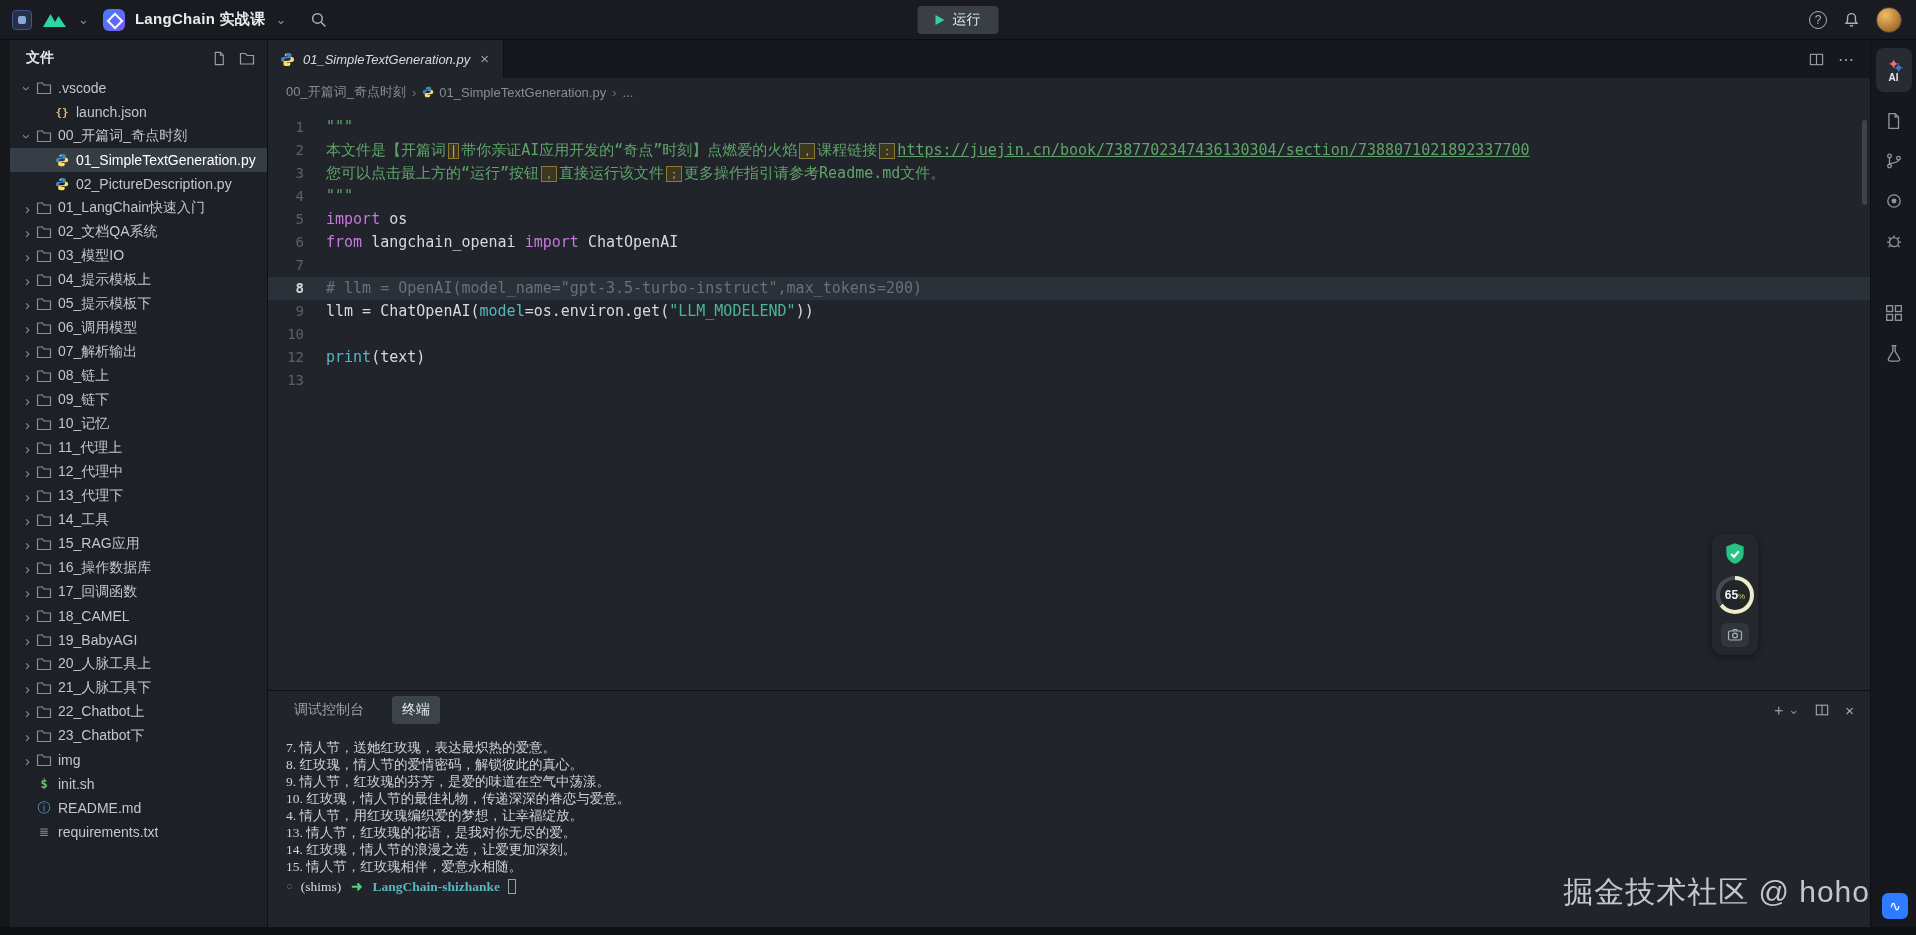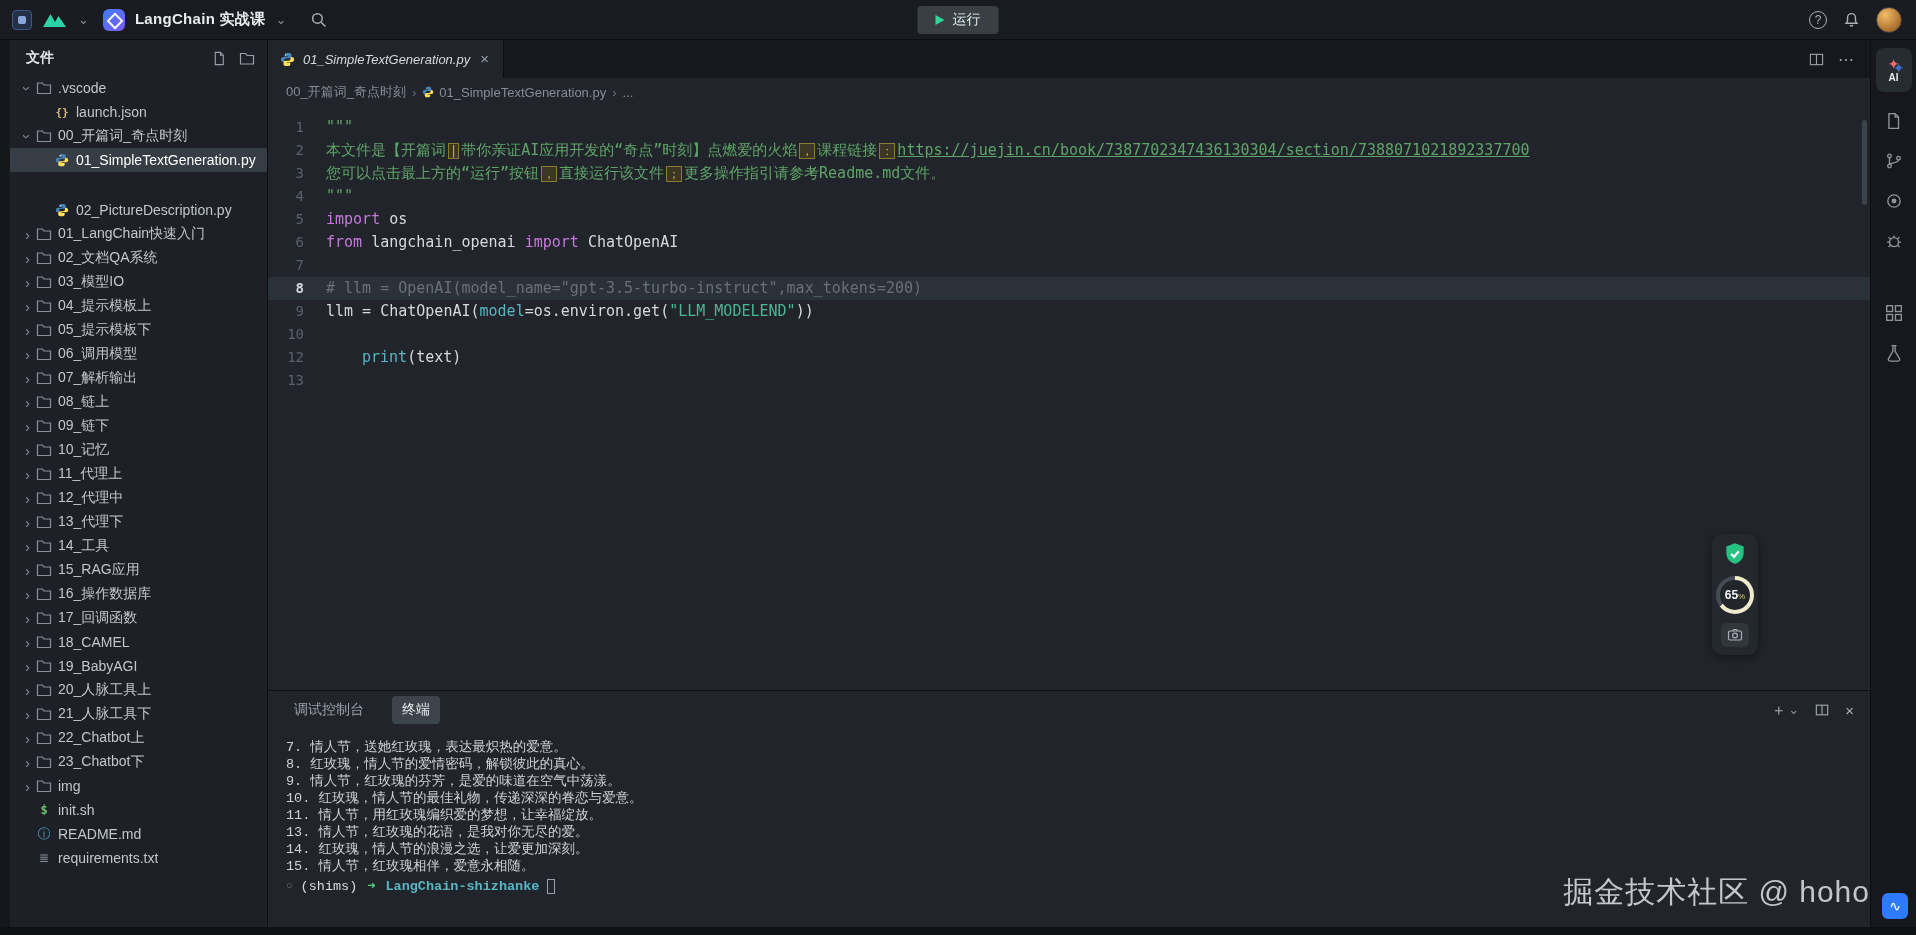--- a/index.html
+++ b/index.html
@@ -75,21 +75,21 @@
   .cl{ display:flex; height:23px; line-height:23px; font-family:"DejaVu Sans Mono",monospace; font-size:15px; white-space:pre;}
   .ln{ flex:0 0 58px; text-align:right; padding-right:22px; color:#5a616a; font-size:14px; user-select:none;}
   .ct{ flex:1; }
   .cl.active{ background:#2b3139; }
   .cl.active .ln{ color:#d5d9dd; font-weight:700; }
   .tk-doc{ color:#5fa468; }
   .tk-link{ color:#5fa468; text-decoration:underline; cursor:pointer;}
   .tk-kw{ color:#c678dd; }
   .tk-str{ color:#4ab597; }
   .tk-param{ color:#56b6c2; }
-  .tk-builtin{ color:#56b6c2;margin-left:36px; }
+  .tk-builtin{ color:#56b6c2; }
   .tk-comment{ color:#69707a; }
   .tk-plain{ color:#d6d9dd; }
   .tk-box{ color:#cdb65a; border:1px solid #8a7b33; background:#3b3723; padding:0 1px; margin:0 2px; font-size:12px; }
   .v-thumb{ position:absolute; right:3px; top:14px; width:5px; height:85px; background:#3c434b; border-radius:3px; cursor:pointer;}
 
   
   .health{ position:absolute; left:1712px; top:534px; width:46px; padding:7px 0 8px; background:#24282e; border-radius:10px;
            display:flex; flex-direction:column; align-items:center; gap:9px; box-shadow:0 2px 8px rgba(0,0,0,.45); z-index:25;}
   .h-shield{ width:26px; height:26px; cursor:pointer;}
   .ring{ width:38px; height:38px; border-radius:50%; display:flex; align-items:center; justify-content:center; cursor:pointer;}
@@ -98,21 +98,21 @@
   .ring-unit{ color:#d9c964; font-size:8px; line-height:12px;}
   .h-cam{ width:28px; height:24px; background:#31363d; border-radius:6px; display:flex; align-items:center; justify-content:center; color:#aab0b6; cursor:pointer;}
 
   
   .panel{ height:237px; border-top:1px solid #0e1013; background:#21252b; display:flex; flex-direction:column; position:relative;}
   .panel-head{ height:38px; display:flex; align-items:center; padding:0 16px; gap:18px; }
   .ptab{ font-size:14px; color:#9aa0a7; cursor:pointer; padding:5px 10px; border-radius:4px;}
   .ptab.active{ background:#3d434b; color:#e8eaed; }
   .panel-actions{ margin-left:auto; display:flex; align-items:center; gap:16px; color:#aab0b6;}
   .panel-actions .pa{ cursor:pointer; display:flex; align-items:center; gap:2px; font-size:15px;}
-  .panel-body{ flex:1; padding:10px 0 0 18px; overflow:hidden; font-family:Liberation Mono, monospace; font-size:13.5px; line-height:17px; color:#ced2d7;}
+  .panel-body{ flex:1; padding:10px 0 0 18px; overflow:hidden; font-family:Liberation Serif, serif; font-size:13.5px; line-height:17px; color:#ced2d7;}
   .tline{ white-space:pre; }
   .tprompt{ margin-top:3px; display:flex; align-items:center; }
   .pcircle{ color:#6b7177; font-size:11px; margin-right:8px; }
   .penv{ color:#d8dbdf; }
   .parrow{ color:#4fd17c; margin:0 10px 0 10px; font-weight:700;}
   .pdir{ color:#56b6c2; font-weight:700; }
   .pcursor{ display:inline-block; width:8px; height:15px; border:1px solid #9aa0a7; margin-left:8px; }
 
   
   .rightbar{ width:46px; background:#16181d; border-left:1px solid #0d0f12; display:flex; flex-direction:column; align-items:center; padding-top:8px; gap:18px;}
@@ -219,21 +219,21 @@
           <span class="ticon">
             <svg width="14" height="14" viewBox="0 0 16 16">
               <path fill="#4584b6" d="M7.8 1c-1.6 0-2.8.7-2.8 2v1.7h3.6v.6H3.4C2 5.3 1 6.4 1 8s1 2.7 2.4 2.7h1.2V9c0-1.3 1.1-2.3 2.4-2.3h3.3c1.1 0 2-.9 2-2V3c0-1.2-1.2-2-2.7-2z"></path>
               <path fill="#ffde57" d="M8.2 15c1.6 0 2.8-.7 2.8-2v-1.7H7.4v-.6h5.2c1.4 0 2.4-1.1 2.4-2.7s-1-2.7-2.4-2.7h-1.2V7c0 1.3-1.1 2.3-2.4 2.3H5.7c-1.1 0-2 .9-2 2V13c0 1.2 1.2 2 2.7 2z"></path>
               <circle cx="6" cy="3" r=".7" fill="#fff"></circle>
               <circle cx="10" cy="13" r=".7" fill="#fff"></circle>
             </svg>
           </span>
           <span class="tlabel">01_SimpleTextGeneration.py</span>
         </div>
-        <div class="tree-row" style="padding-left: 28px; margin-top: 26px;">
+        <div class="tree-row" style="padding-left: 28px;">
           <span class="tchev"></span>
           <span class="ticon">
             <svg width="14" height="14" viewBox="0 0 16 16">
               <path fill="#4584b6" d="M7.8 1c-1.6 0-2.8.7-2.8 2v1.7h3.6v.6H3.4C2 5.3 1 6.4 1 8s1 2.7 2.4 2.7h1.2V9c0-1.3 1.1-2.3 2.4-2.3h3.3c1.1 0 2-.9 2-2V3c0-1.2-1.2-2-2.7-2z"></path>
               <path fill="#ffde57" d="M8.2 15c1.6 0 2.8-.7 2.8-2v-1.7H7.4v-.6h5.2c1.4 0 2.4-1.1 2.4-2.7s-1-2.7-2.4-2.7h-1.2V7c0 1.3-1.1 2.3-2.4 2.3H5.7c-1.1 0-2 .9-2 2V13c0 1.2 1.2 2 2.7 2z"></path>
               <circle cx="6" cy="3" r=".7" fill="#fff"></circle>
               <circle cx="10" cy="13" r=".7" fill="#fff"></circle>
             </svg>
           </span>
           <span class="tlabel">02_PictureDescription.py</span>
@@ -559,21 +559,21 @@
           </span>
           <span class="pa">×</span>
         </span>
       </div>
       <div class="panel-body">
         <div id="terminal-lines">
             <div class="tline">7. 情人节，送她红玫瑰，表达最炽热的爱意。</div>
             <div class="tline">8. 红玫瑰，情人节的爱情密码，解锁彼此的真心。</div>
             <div class="tline">9. 情人节，红玫瑰的芬芳，是爱的味道在空气中荡漾。</div>
             <div class="tline">10. 红玫瑰，情人节的最佳礼物，传递深深的眷恋与爱意。</div>
-            <div class="tline">11. 情人节，用红玫瑰编织爱的梦想，让幸福绽放。</div>
+            <div class="tline">4. 情人节，用红玫瑰编织爱的梦想，让幸福绽放。</div>
             <div class="tline">13. 情人节，红玫瑰的花语，是我对你无尽的爱。</div>
             <div class="tline">14. 红玫瑰，情人节的浪漫之选，让爱更加深刻。</div>
             <div class="tline">15. 情人节，红玫瑰相伴，爱意永相随。</div>
           </div>
         <div class="tprompt">
           <span class="pcircle">○</span>
           <span class="penv">(shims)</span>
           <span class="parrow">➜</span>
           <span class="pdir">LangChain-shizhanke</span>
           <span class="pcursor"></span>

